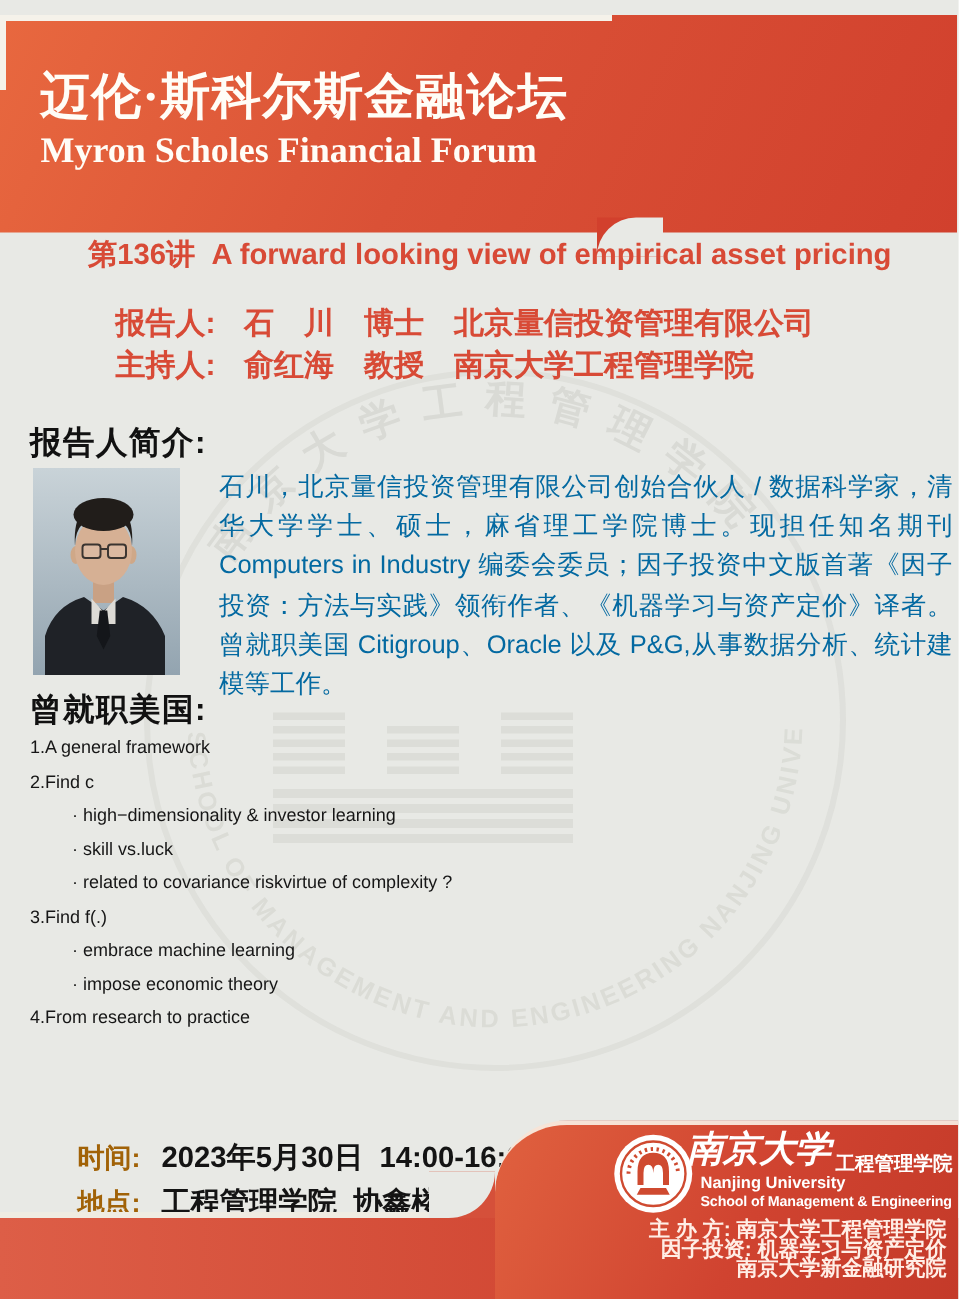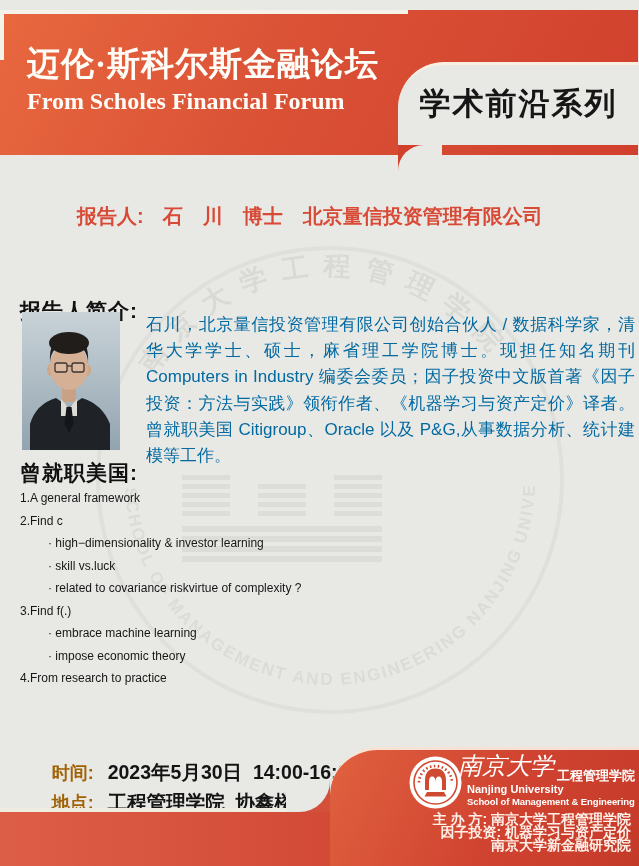--- a/index.html
+++ b/index.html
@@ -27,21 +27,21 @@
 
   
   .lecture-title{position:absolute;left:14px;top:156px;width:625px;text-align:center;
     font-size:19.5px;font-weight:bold;color:#d84a36;}
   .people{position:absolute;left:77px;top:202px;font-size:20px;font-weight:bold;color:#d84a36;line-height:28px;}
   .people .lbl{margin-right:19px;}
   .pre{white-space:pre-wrap;}
 
   
   .sec-heading{position:absolute;font-size:21px;font-weight:bold;color:#111;letter-spacing:1px;}
-  .bio-heading{left:20px;top:297px;}
+  .bio-heading{left:20px;top:281px;}
   .photo{position:absolute;left:22px;top:312px;width:98px;height:138px;}
   .bio-text{position:absolute;left:146px;top:312px;width:489px;font-size:17px;line-height:26.2px;
     color:#0369a1;text-align:justify;}
 
   
   .agenda-heading{left:20px;top:459px;}
   .agenda-list{position:absolute;left:20px;top:487px;margin:0;padding:0;list-style:none;
     font-size:12px;line-height:22.5px;color:#161616;}
   .agenda-list li.sub{padding-left:28px;}
 
@@ -54,21 +54,21 @@
   .strip{position:absolute;left:0;top:812px;width:639px;height:54px;
     background:linear-gradient(90deg,#dd5e47 0%,#d14733 60%,#c93e2c 100%);}
   .strip-line{position:absolute;left:0;top:808px;width:312px;height:4px;background:#efece2;}
   .footer-right{position:absolute;left:330px;top:747px;width:309px;height:119px;box-sizing:border-box;
     background:linear-gradient(115deg,#e0613f 0%,#d04330 55%,#c43a29 100%);
     border-top-left-radius:48px;border-top:3px solid rgba(250,243,232,.9);}
   .footer-filler{position:absolute;left:286px;top:781px;width:44px;height:31px;background:#d5503a;}
   .footer-filler .in{position:absolute;left:0;top:0;width:100%;height:100%;background:#e8e9e5;border-bottom-right-radius:44px;}
 
   .seal{position:absolute;left:79px;top:6px;width:53px;height:53px;}
-  .nju-script{position:absolute;left:128px;top:0px;font-size:24px;font-weight:normal;font-style:italic;
+  .nju-script{position:absolute;left:128px;top:0px;font-size:24px;font-weight:bold;font-style:italic;
     font-family:"Liberation Serif",serif;color:#ffffff;white-space:nowrap;}
   .school-cn{position:absolute;left:227px;top:17px;font-size:13px;font-weight:bold;color:#ffffff;white-space:nowrap;}
   .nju-en{position:absolute;left:137px;top:33px;font-size:11px;font-weight:bold;color:#ffffff;white-space:nowrap;}
   .sme-en{position:absolute;left:137px;top:46px;font-size:9.5px;font-weight:bold;color:#ffffff;
     letter-spacing:-.1px;white-space:nowrap;}
   .orgs{position:absolute;right:8px;top:63px;text-align:right;font-size:14px;font-weight:bold;
     color:#ffeee6;line-height:13px;white-space:nowrap;}
 </style>
 </head>
 <body>
@@ -106,32 +106,33 @@
         <rect x="112" y="316" width="200" height="6"></rect>
       <rect x="112" y="326" width="200" height="6"></rect>
         <rect x="112" y="336" width="200" height="6"></rect>
     </g>
   </svg>
 
   <div class="header">
     <div class="edge-top"></div>
     <div class="edge-left"></div>
     <div class="title-cn">迈伦·斯科尔斯金融论坛</div>
-    <div class="title-en">From Scholes Financial Forum</div>
-  </div>
-  <div class="series-tab">
-    <span>学术前沿系列</span>
+    <div class="title-en">Myron Scholes Financial Forum</div>
   </div>
   <div class="tab-filler">
       <div class="in"></div>
     </div>
 
+  <div class="lecture-title pre">第136讲  A forward looking view of empirical asset pricing</div>
   <div class="people">
     <div class="row">
       <span class="lbl">报告人:</span><span class="pre">石　川　博士　北京量信投资管理有限公司</span>
+    </div>
+    <div class="row">
+      <span class="lbl">主持人:</span><span class="pre">俞红海　教授　南京大学工程管理学院</span>
     </div>
   </div>
 
   <div class="sec-heading bio-heading">报告人简介:</div>
   <svg class="photo" viewBox="0 0 98 138" aria-label="speaker-portrait">
     <defs>
       <linearGradient id="pbg" x1="0" y1="0" x2="0" y2="1">
         <stop offset="0" stop-color="#c9d3d8"></stop>
           <stop offset="1" stop-color="#93a4b0"></stop>
       </linearGradient>

